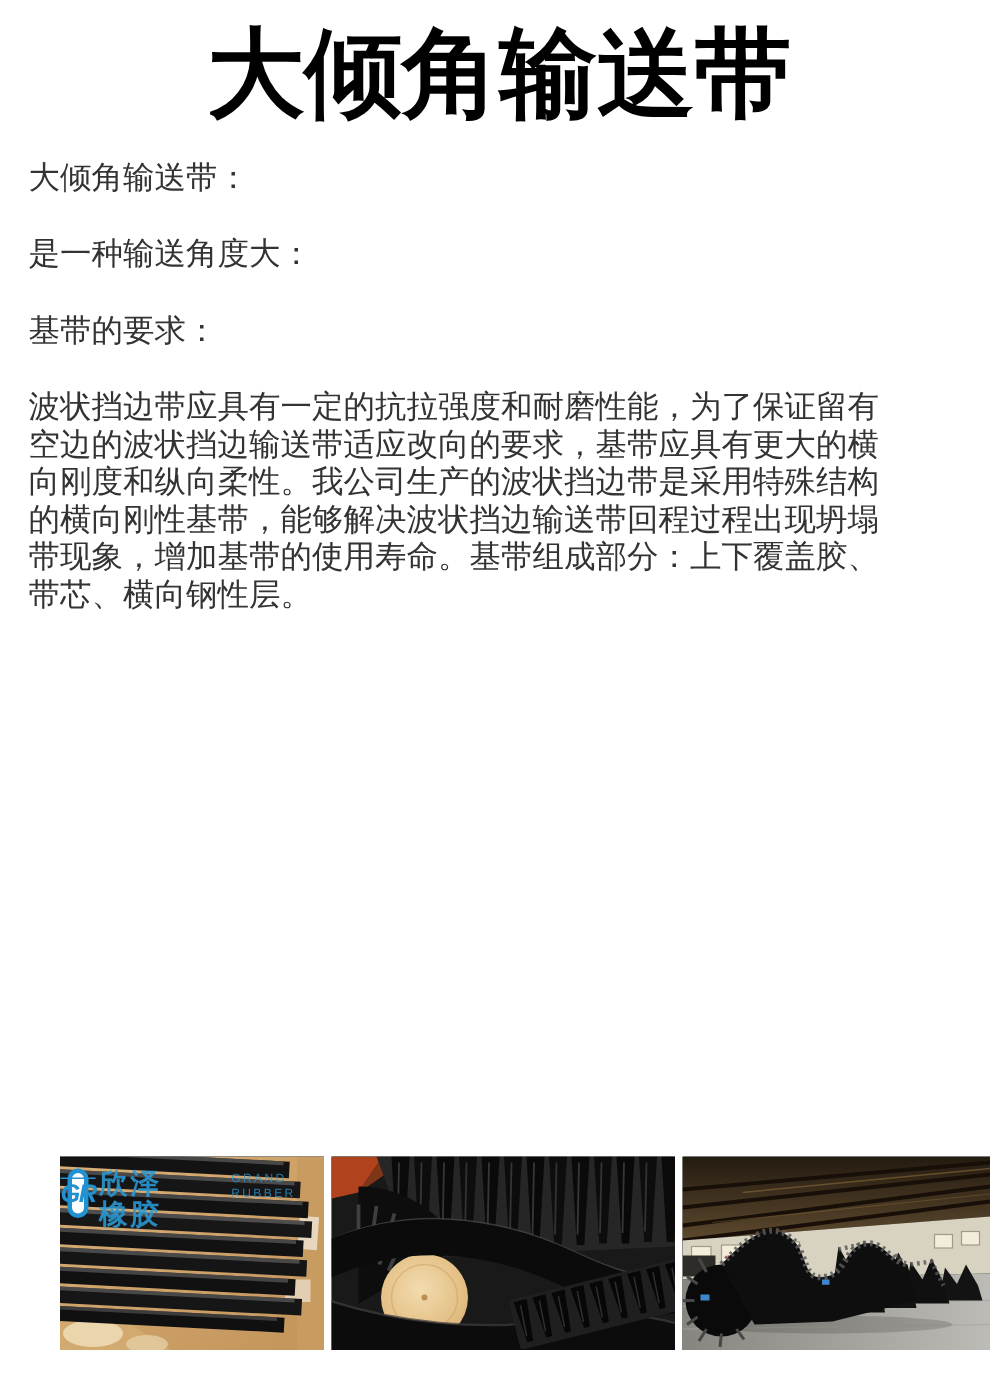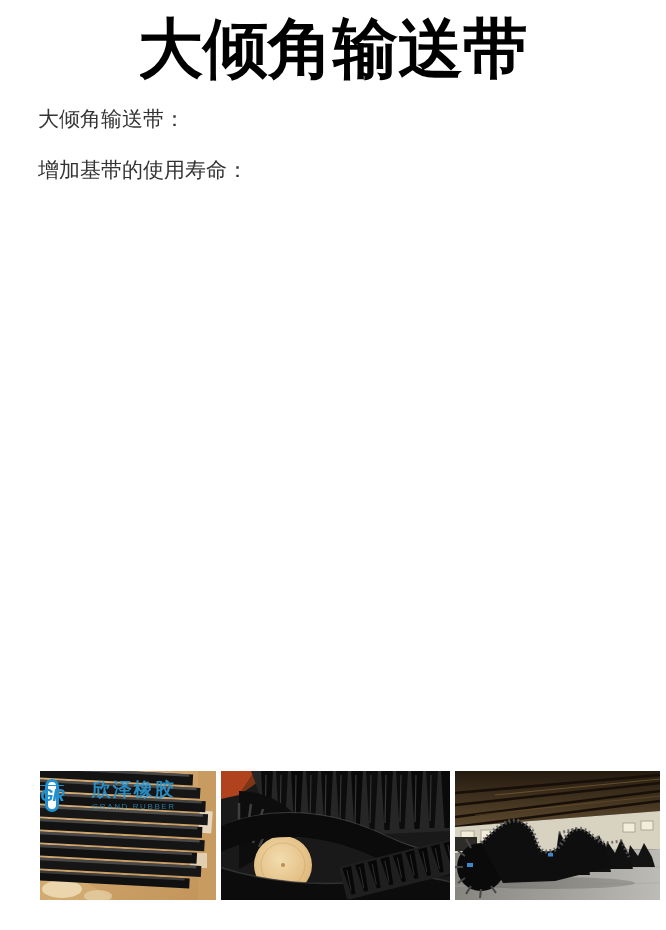--- a/index.html
+++ b/index.html
@@ -14,21 +14,21 @@
     margin: 18px 0 0 0;
     text-align: center;
     font-size: 65px;
     line-height: 62px;
     font-weight: 700;
     color: #000;
   }
 
   .content {
     width: 578px;
-    padding-left: 38px;
+    padding-left: 19px;
     color: #333;
     font-size: 21px;
     line-height: 25px;
     word-break: break-all;
     line-break: anywhere;
     text-align: left;
   }
   .content p { margin: 26px 0; }
 
   .gallery {
@@ -54,42 +54,44 @@
     border-radius: 7px;
     box-sizing: border-box;
     display: flex; align-items: center; justify-content: center;
     color: #2191d0;
     font-weight: 700;
     font-style: italic;
     font-size: 17px;
     text-decoration: overline;
     letter-spacing: -1px;
   }
-  .logo-text { display: flex; flex-direction: column; align-items: flex-end; }
+  .logo-text { display: flex; flex-direction: row; }
   .logo-cn {
     font-size: 19px; line-height: 21px;
     color: #2b9ad6; font-weight: 600;
     letter-spacing: 2px; opacity: 0.88;
   }
   .logo-en {
     font-size: 8px; line-height: 10px;
     color: #2b9ad6; letter-spacing: 1.6px;
     opacity: 0.75; margin-top: 2px; margin-left: 26px;
   }
 </style>
 </head>
 <body>
 
 <main class="page">
 
   <h1 class="page-title">大倾角输送带</h1>
 
   <section class="content">
     <p>大倾角输送带：</p>
-    <p>增加基带的使用寿命：</p>
+    <p>是一种输送角度大：</p>
+    <p>基带的要求：</p>
+    <p>波状挡边带应具有一定的抗拉强度和耐磨性能，为了保证留有空边的波状挡边输送带适应改向的要求，基带应具有更大的横向刚度和纵向柔性。我公司生产的波状挡边带是采用特殊结构的横向刚性基带，能够解决波状挡边输送带回程过程出现坍塌带现象，增加基带的使用寿命。基带组成部分：上下覆盖胶、带芯、横向钢性层。</p>
   </section>
 
   <div class="gallery">
 
     <figure class="photo photo-1" aria-label="sidewall-cleat-strips-on-cardboard">
       <svg width="176" height="129" viewBox="0 0 176 129">
         <defs>
           <linearGradient id="tan1" x1="0" y1="0" x2="1" y2="1">
             <stop offset="0" stop-color="#d8b079"></stop>
               <stop offset="1" stop-color="#c2945a"></stop>

